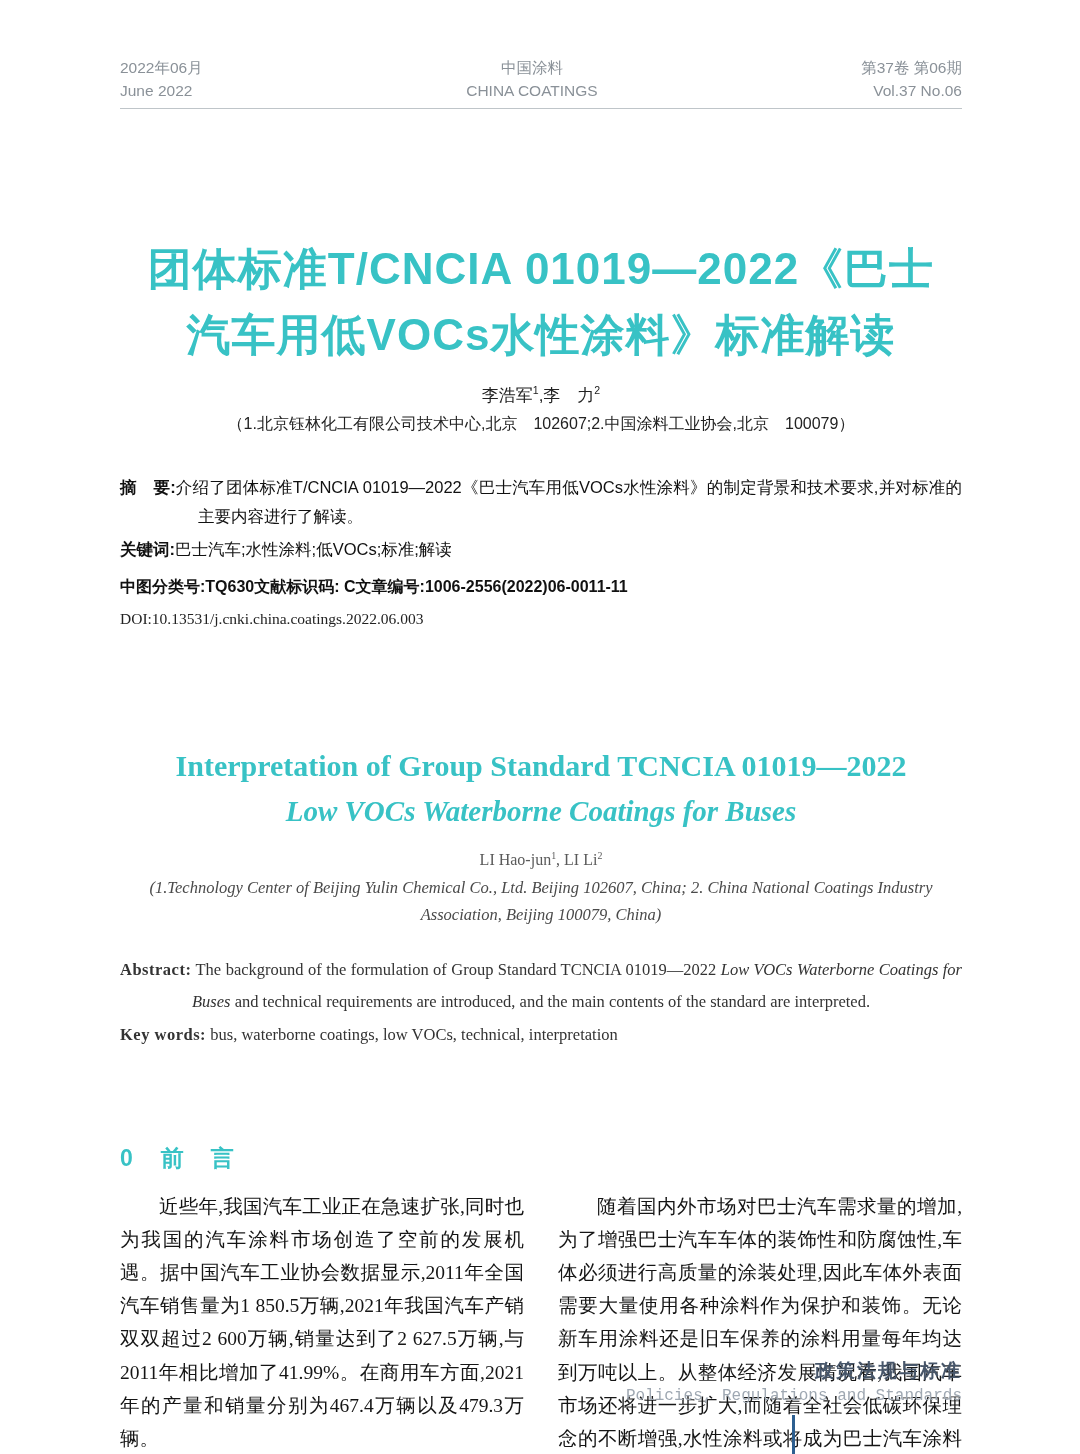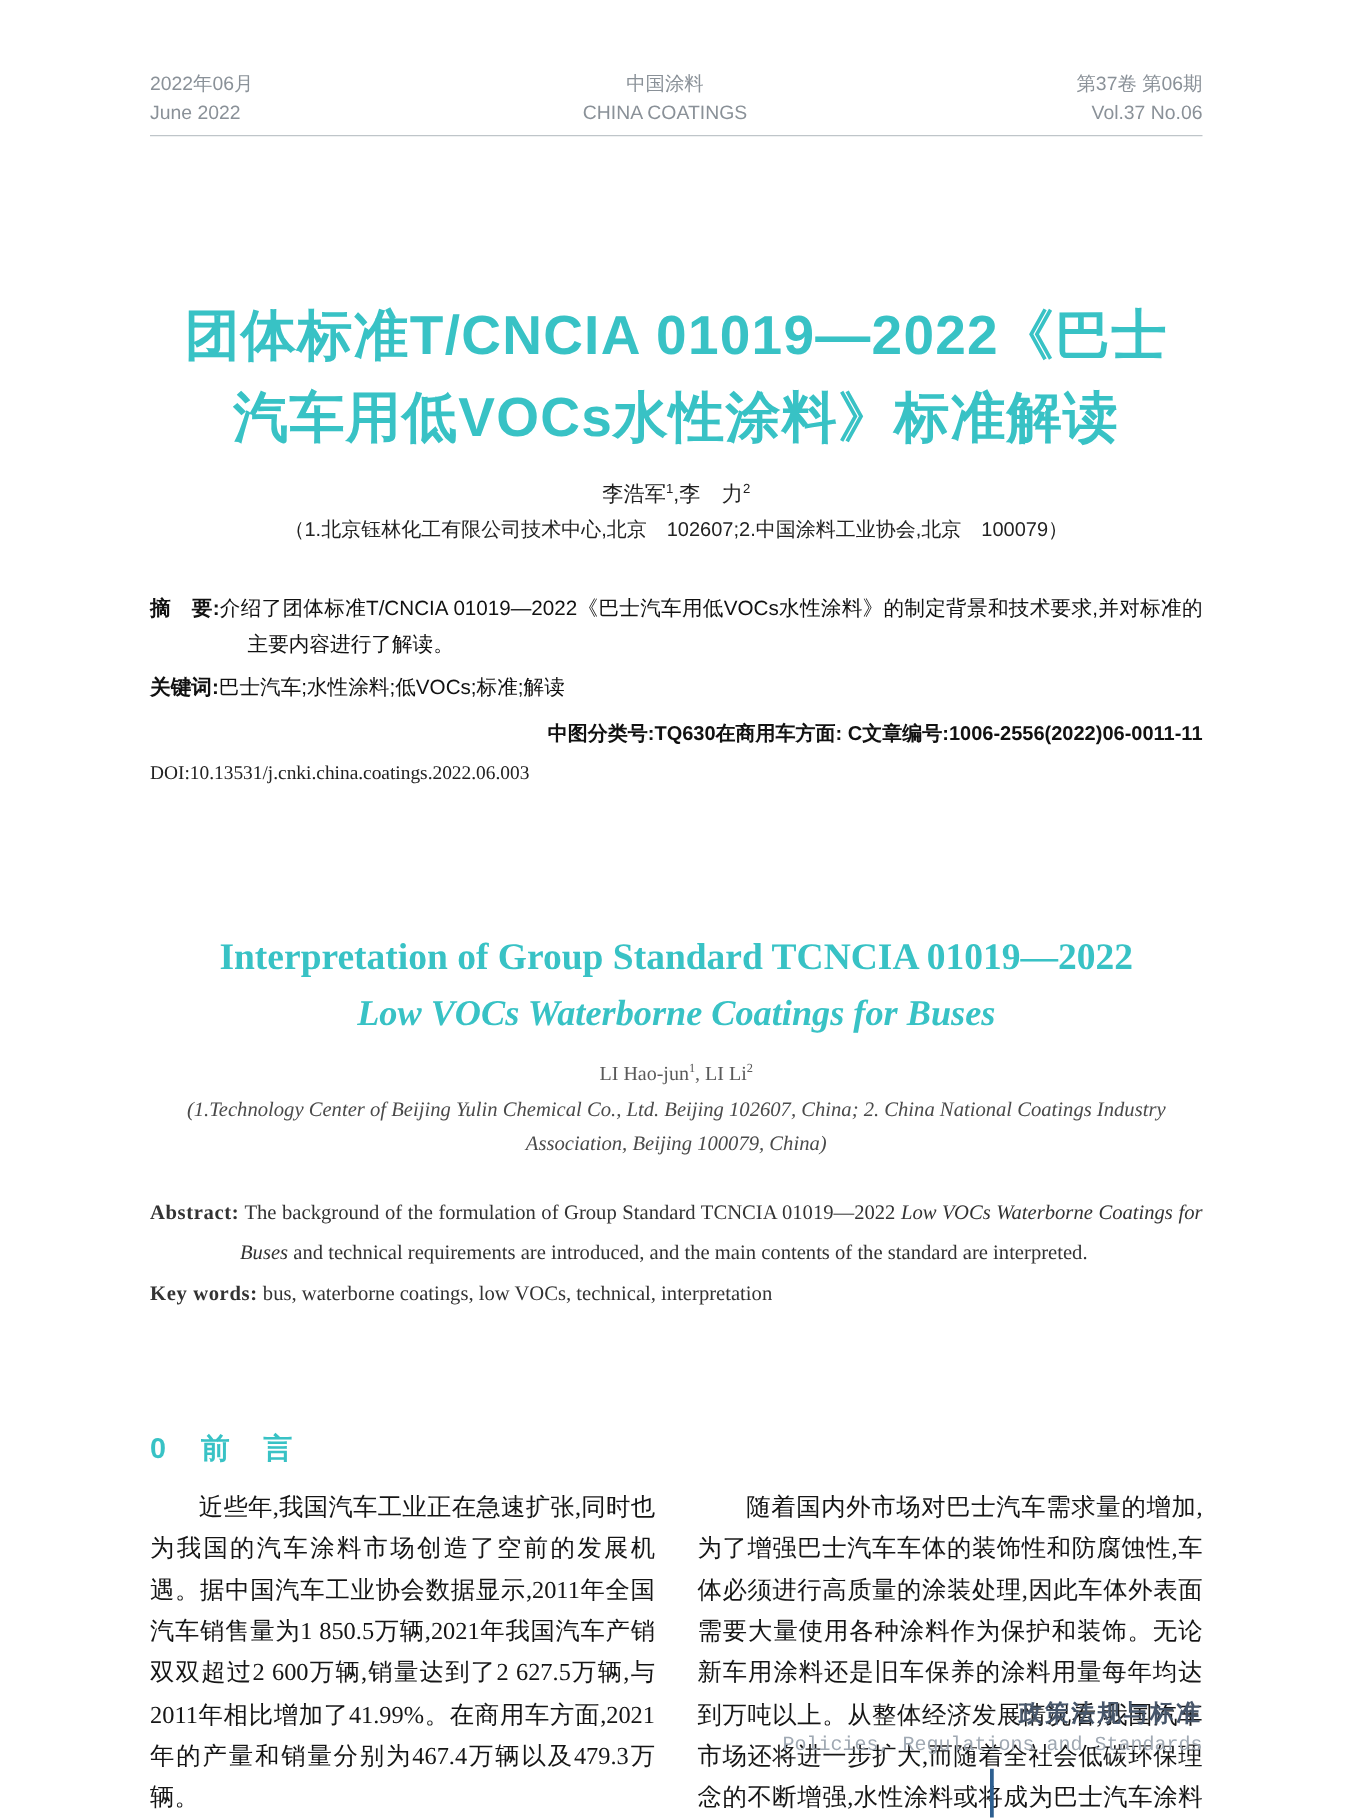--- a/index.html
+++ b/index.html
@@ -38,21 +38,21 @@
   .affil-cn   { margin-top:7px;  text-align:center; font-size:16px; color:#222; }
 
   .abstract-cn {
     margin-top:38px; font-size:16.5px; line-height:1.75; color:#111;
     padding-left:78px; text-indent:-78px; text-align:justify;
   }
   .abstract-cn .lab, .keywords-cn .lab { font-weight:bold; }
   .keywords-cn { margin-top:8px; font-size:16.5px; color:#111; }
 
   .meta-row {
-    margin-top:16px; display:flex; justify-content:flex-end;
+    margin-top:16px; display:flex; justify-content:flex-start;
     font-size:16px; font-weight:bold; color:#111;
   }
   .doi {
     margin-top:12px; font-family:"Liberation Serif", serif;
     font-size:15.5px; color:#222;
   }
 
   
   .title-en {
     margin-top:118px; text-align:center;
@@ -140,21 +140,21 @@
   <div class="authors-cn"><span>李浩军</span><sup>1</sup><span>,李　力</span><sup>2</sup></div>
 
   <div class="affil-cn">（1.北京钰林化工有限公司技术中心,北京　102607;2.中国涂料工业协会,北京　100079）</div>
 
   <div class="abstract-cn"><span class="lab">摘　要:</span><span>介绍了团体标准T/CNCIA 01019—2022《巴士汽车用低VOCs水性涂料》的制定背景和技术要求,并对标准的主要内容进行了解读。</span></div>
 
   <div class="keywords-cn"><span class="lab">关键词:</span><span>巴士汽车;水性涂料;低VOCs;标准;解读</span></div>
 
   <div class="meta-row">
     <div><span>中图分类号:</span><span>TQ630</span></div>
-    <div><span>在商用车方面:</span> <span>C</span></div>
+    <div><span>文献标识码:</span> <span>C</span></div>
     <div><span>文章编号:</span><span>1006-2556(2022)06-0011-11</span></div>
   </div>
 
   <div class="doi">DOI:10.13531/j.cnki.china.coatings.2022.06.003</div>
 
   <div class="title-en">
     <div class="l1">Interpretation of Group Standard TCNCIA 01019—2022</div>
     <div class="l2">Low VOCs Waterborne Coatings for Buses</div>
   </div>
 

